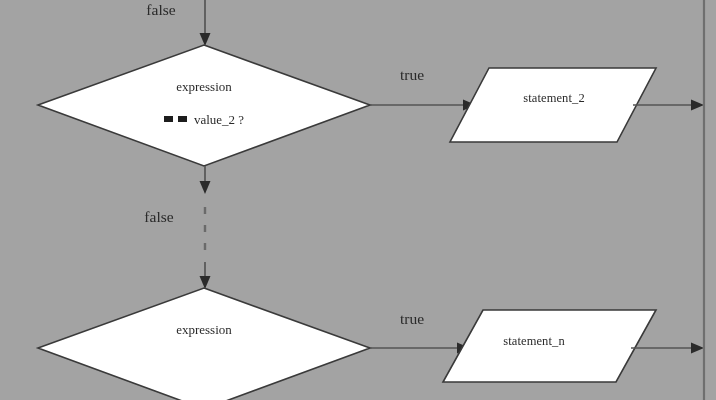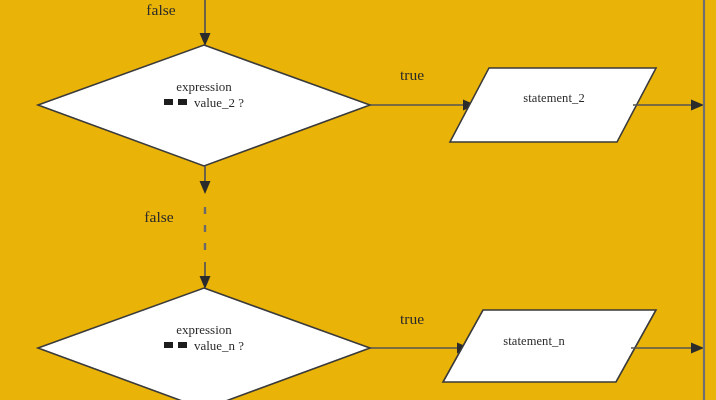--- a/index.html
+++ b/index.html
@@ -8,21 +8,21 @@
     padding: 0;
     background: #ffffff;
   }
   body {
     font-family: "Liberation Serif", "DejaVu Serif", serif;
   }
   #flowchart-root {
     position: relative;
     width: 716px;
     height: 400px;
-    background: #eab308;
+    background: #a3a3a3;
     overflow: hidden;
   }
   #flow-svg {
     position: absolute;
     top: 0;
     left: 0;
     width: 716px;
     height: 400px;
     display: block;
   }
@@ -59,21 +59,21 @@
     white-space: nowrap;
     line-height: 1.12;
     text-align: center;
     font-family: "Liberation Serif", "DejaVu Serif", serif;
   }
   .diamond-label {
     font-size: 13px;
   }
   .diamond-label .eq-row {
     display: block;
-    margin-top: 1px;
+    margin-top: 18px;
   }
   .eq-glyph {
     display: inline-block;
     width: 9px;
     height: 6px;
     background: #1d1d1d;
     vertical-align: 2px;
     margin-right: 5px;
   }
   .eq-glyph.second {
@@ -140,22 +140,19 @@
   </div>
 
   <div class="node-text edge-label" style="left:387px; top:66px; width:50px;">true</div>
 
   <div class="node-text stmt-label" style="left:468px; top:91px; width:172px;text-align:center;">statement_2</div>
 
   <div class="node-text edge-label" style="left:131px; top:208px; width:56px;">false</div>
 
   <div class="node-text diamond-label" style="left:104px; top:323px; width:200px;">
     <span>expression</span>
-    <span class="eq-row">
-      <span class="eq-glyph"></span><span class="eq-glyph second"></span><span>value_n ?</span>
-    </span>
   </div>
 
   <div class="node-text edge-label" style="left:387px; top:310px; width:50px;">true</div>
 
   <div class="node-text stmt-label" style="left:448px; top:334px; width:172px;">statement_n</div>
 
 </div>
 
 </body></html>

